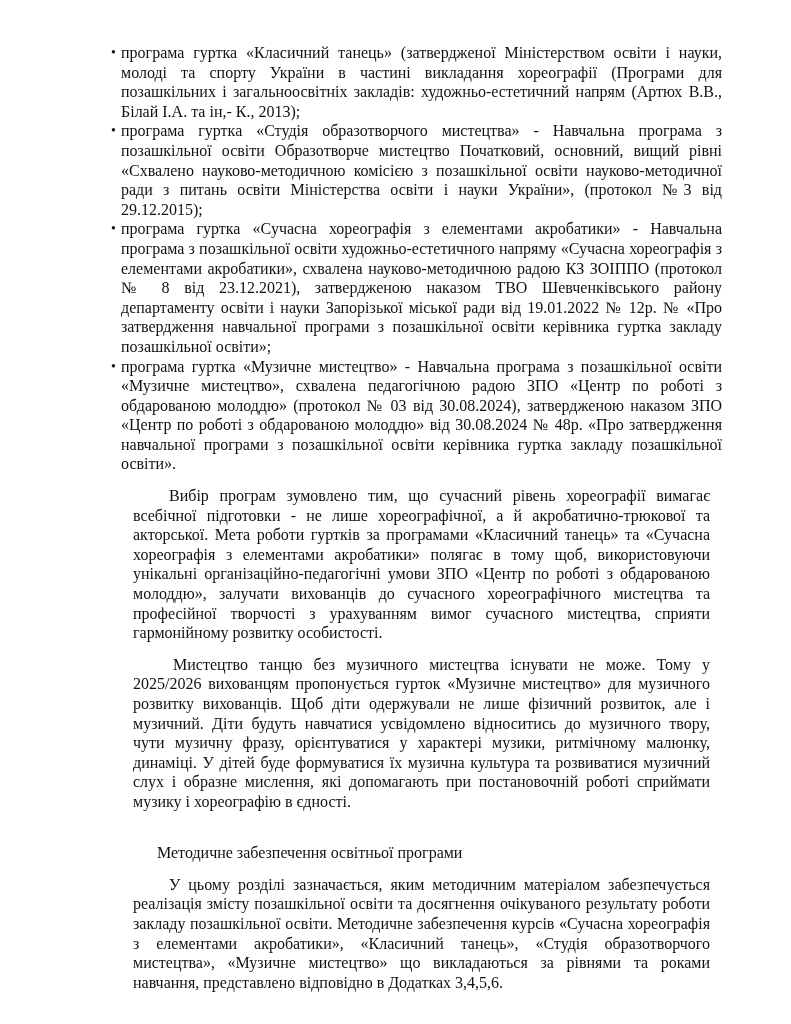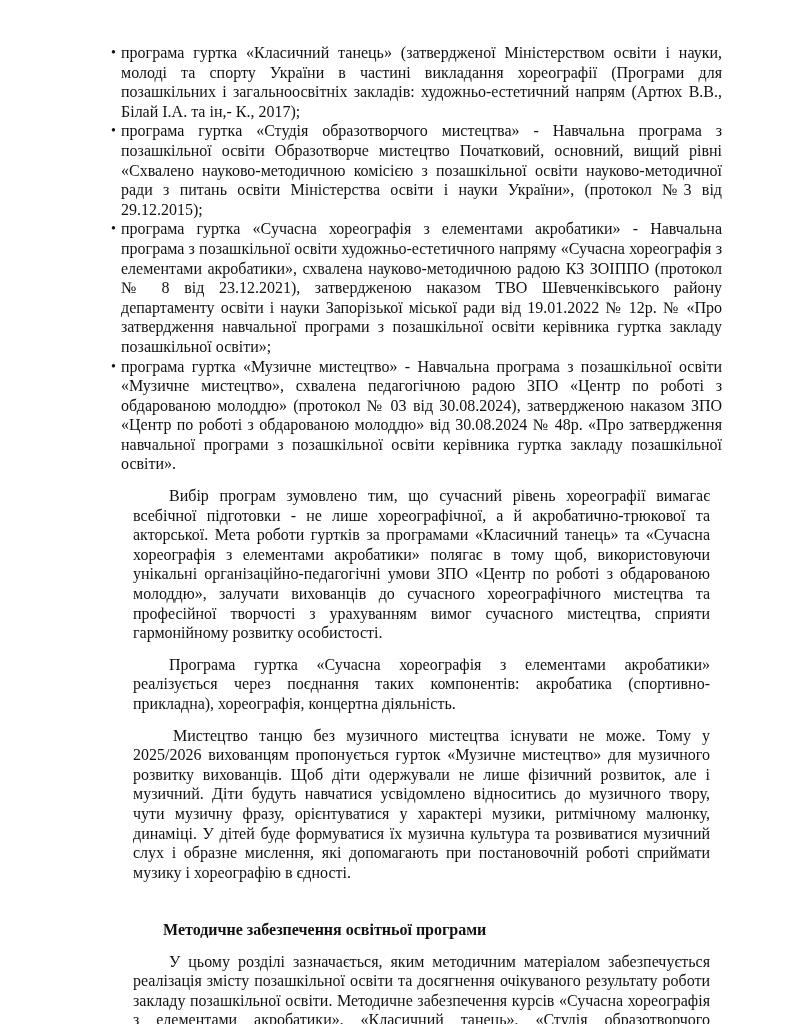--- a/index.html
+++ b/index.html
@@ -24,53 +24,52 @@
       left: -10px;
       top: 0;
       font-size: 14px;
       line-height: 19.6px;
     }
     p { margin: 12px; }
     .indent { text-indent: 36px; }
     .indent-wide { text-indent: 40px; }
     .spacer { height: 19.6px; }
     .heading {
-      font-weight: bold;
+      font-weight: normal;
       text-indent: 36px;
-      margin: 6px;
+      margin: 0;
       text-align: left;
     }
   </style>
 </head>
 <body>
 
 <div class="page">
 
   <div class="bullet-item">
     <span class="bullet-dot">•</span>
-    <span>програма гуртка «Класичний танець» (затвердженої Міністерством освіти і науки, молоді та спорту України в частині викладання хореографії (Програми для позашкільних і загальноосвітніх закладів: художньо-естетичний напрям (Артюх В.В., Білай І.А. та ін,- К., 2017);</span>
+    <span>програма гуртка «Класичний танець» (затвердженої Міністерством освіти і науки, молоді та спорту України в частині викладання хореографії (Програми для позашкільних і загальноосвітніх закладів: художньо-естетичний напрям (Артюх В.В., Білай І.А. та ін,- К., 2013);</span>
   </div>
 
   <div class="bullet-item">
     <span class="bullet-dot">•</span>
     <span>програма гуртка «Студія образотворчого мистецтва» -  Навчальна програма з позашкільної освіти Образотворче мистецтво Початковий, основний, вищий рівні «Схвалено науково-методичною комісією з позашкільної освіти науково-методичної ради з питань освіти Міністерства освіти і науки України», (протокол №3 від 29.12.2015);</span>
   </div>
 
   <div class="bullet-item">
     <span class="bullet-dot">•</span>
     <span>програма гуртка «Сучасна хореографія з елементами акробатики» - Навчальна  програма з позашкільної освіти художньо-естетичного напряму «Сучасна хореографія з елементами акробатики», схвалена науково-методичною радою КЗ ЗОІППО (протокол № 8 від 23.12.2021), затвердженою наказом ТВО Шевченківського району департаменту освіти і науки Запорізької міської ради від 19.01.2022 № 12р. № «Про затвердження навчальної програми з позашкільної освіти керівника гуртка закладу позашкільної освіти»;</span>
   </div>
 
   <div class="bullet-item">
     <span class="bullet-dot">•</span>
     <span>програма гуртка «Музичне мистецтво» - Навчальна програма з позашкільної освіти «Музичне мистецтво», схвалена педагогічною радою ЗПО «Центр по роботі з обдарованою молоддю» (протокол № 03 від 30.08.2024), затвердженою наказом ЗПО «Центр по роботі з обдарованою молоддю» від 30.08.2024 № 48р. «Про затвердження навчальної програми з позашкільної освіти керівника гуртка закладу позашкільної освіти».</span>
   </div>
 
   <p class="indent">Вибір програм зумовлено тим, що сучасний рівень хореографії вимагає всебічної підготовки - не лише хореографічної, а й акробатично-трюкової та акторської. Мета роботи гуртків за програмами «Класичний танець» та «Сучасна хореографія з елементами акробатики» полягає в тому щоб, використовуючи унікальні організаційно-педагогічні умови ЗПО «Центр по роботі з обдарованою молоддю», залучати вихованців до сучасного хореографічного мистецтва та професійної творчості з урахуванням вимог сучасного мистецтва, сприяти гармонійному розвитку особистості.</p>
-  <p class="indent">Програма гуртка «Сучасна хореографія з елементами акробатики» реалізується через поєднання таких компонентів: акробатика (спортивно-прикладна), хореографія, концертна діяльність.</p>
   <p class="indent-wide">Мистецтво танцю без музичного мистецтва існувати не може. Тому у 2025/2026 вихованцям пропонується гурток «Музичне мистецтво» для музичного розвитку вихованців. Щоб діти одержували не лише фізичний розвиток, але і музичний. Діти будуть навчатися усвідомлено відноситись до музичного твору, чути музичну фразу, орієнтуватися у характері музики, ритмічному малюнку, динаміці. У дітей буде формуватися їх музична культура та розвиватися музичний слух і образне мислення, які допомагають при постановочній роботі сприймати музику і хореографію в єдності.</p>
 
   <div class="spacer"></div>
 
   <p class="heading">Методичне забезпечення освітньої програми</p>
   <p class="indent">У цьому розділі зазначається, яким методичним матеріалом забезпечується реалізація змісту позашкільної освіти та досягнення очікуваного результату роботи закладу позашкільної освіти. Методичне забезпечення курсів «Сучасна хореографія з елементами акробатики», «Класичний танець», «Студія образотворчого мистецтва», «Музичне мистецтво» що викладаються за рівнями та роками навчання, представлено відповідно в Додатках 3,4,5,6.</p>
 
 </div>
 
 </body></html>

